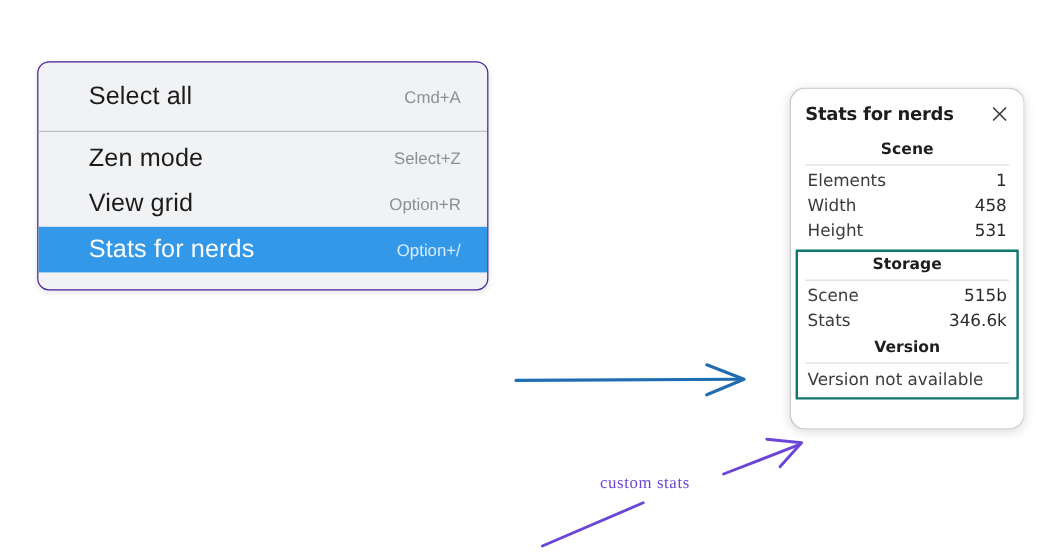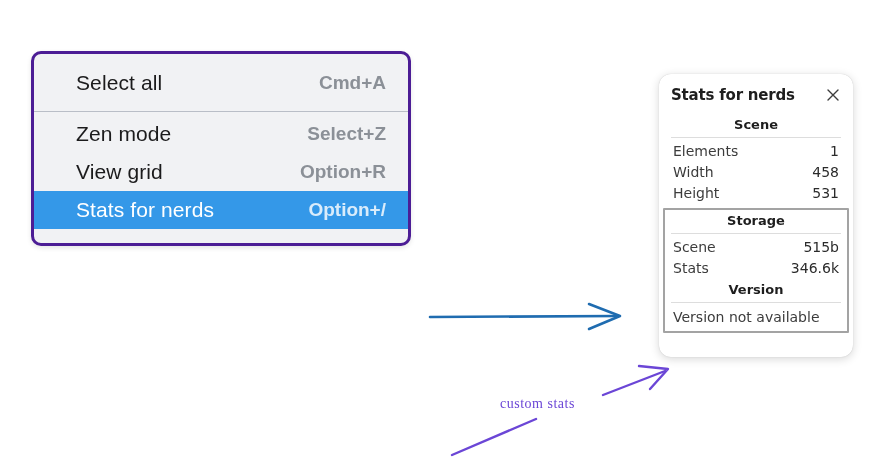--- a/index.html
+++ b/index.html
@@ -15,21 +15,21 @@
     font-family: "Liberation Sans", sans-serif;
   }
 
   
   #context-menu {
     position: absolute;
     left: 31px;
     top: 51px;
     width: 374px;
     background: #f1f2f4;
-    border: 3px solid #4c1d95;
+    border: 1px solid #4c1d95;
     border-radius: 10px;
     box-shadow: 0 2px 5px rgba(0,0,0,0.10);
     overflow: hidden;
   }
   .menu-group {
     padding: 6px 0 6px 0;
   }
   .menu-group.group-top { padding: 10px 0 9px 0; }
   .menu-group.group-bottom { padding: 3px 0 14px 0; }
   .menu-divider {
@@ -46,24 +46,23 @@
     box-sizing: border-box;
     cursor: default;
   }
   .menu-item .mi-label {
     font-size: 21px;
     color: #1b1b1c;
     letter-spacing: 0.1px;
     white-space: nowrap;
   }
   .menu-item .mi-shortcut {
-    font-size: 19px;
+    font-size: 14px;
     color: #8b9097;
     white-space: nowrap;
-    font-weight: bold;
   }
   .menu-item.selected {
     background: #3498e8;
   }
   .menu-item.selected .mi-label { color: #ffffff; }
   .menu-item.selected .mi-shortcut { color: #d9ecfb; }
 
   
   #stats-panel {
     position: absolute;
@@ -117,21 +116,21 @@
   }
   .stat-row .s-val { color: #2b2b2b; }
   .note-row {
     font-size: 14px;
     color: #3c3c3c;
     padding: 3px 2px 2px 2px;
     text-align: left;
   }
   
   #highlight-box {
-    border: 2px solid #a3a3a3;
+    border: 2px solid #0f766e;
     margin: 4px -8px 12px -8px;
     padding: 0 6px 4px 6px;
     border-radius: 1px;
   }
 
   
   #annotations {
     position: absolute;
     left: 0; top: 0;
     width: 873px;

